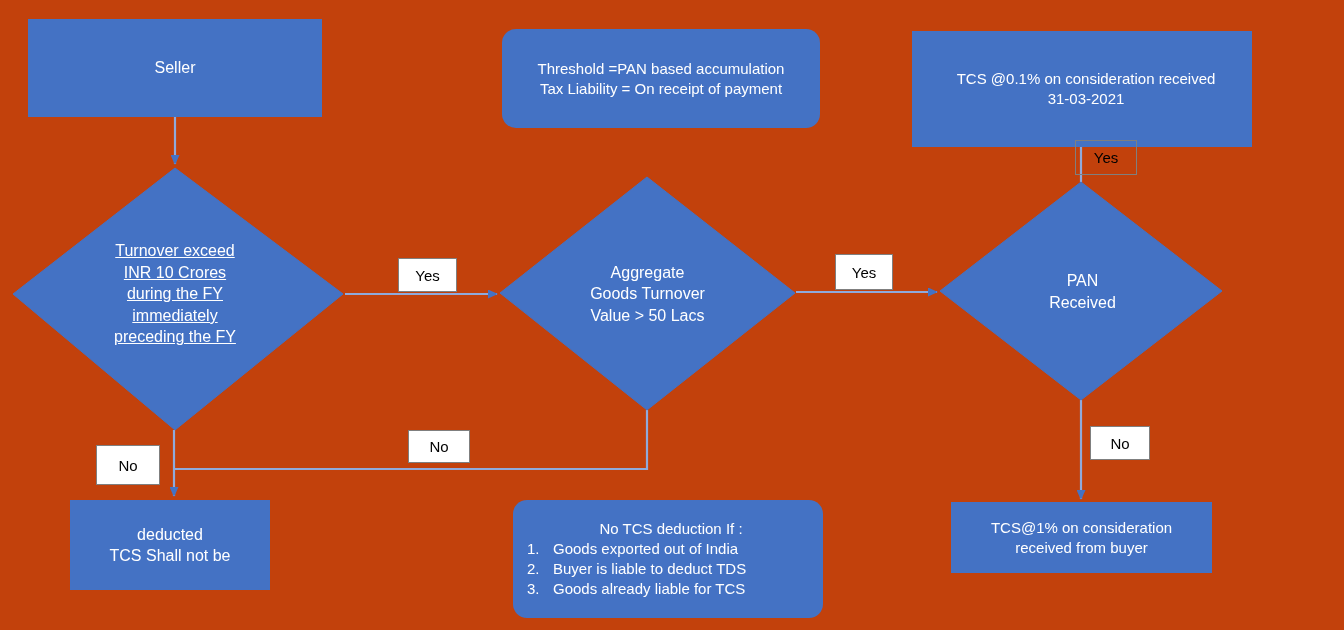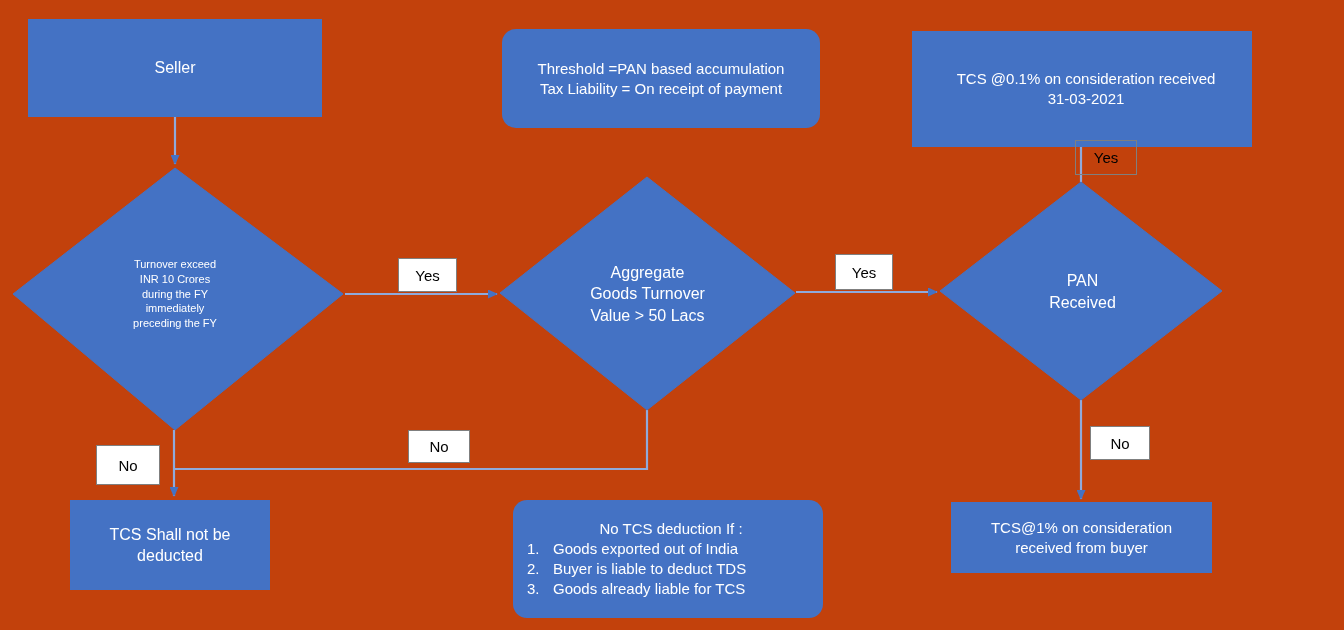--- a/index.html
+++ b/index.html
@@ -113,21 +113,21 @@
   <svg class="layer" viewBox="0 0 1344 630">
     <polygon points="175,168 343,294 175,430 13,294" fill="#4472C4" stroke="#4472C4" stroke-width="1"></polygon>
     <polygon points="647,177 795,293 647,410 500,293" fill="#4472C4" stroke="#4472C4" stroke-width="1"></polygon>
     <polygon points="1081,182 1222,291 1081,400 940,291" fill="#4472C4" stroke="#4472C4" stroke-width="1"></polygon>
   </svg>
 
   <div class="node rect" style="left:28px; top:19px; width:294px; height:98px; font-size:16px;">
     <div class="txt">Seller</div>
   </div>
 
-  <div class="diamond-label" style="left:45px; top:228px; width:260px; height:132px; font-size:11px;">
+  <div class="diamond-label" style="left:45px; top:228px; width:260px; height:132px; font-size:16px;text-decoration:underline;">
     <div>
       <div>Turnover exceed</div>
       <div>INR 10 Crores</div>
       <div>during the FY</div>
       <div>immediately</div>
       <div>preceding the FY</div>
     </div>
   </div>
 
   <div class="node rounded" style="left:502px; top:29px; width:318px; height:99px; font-size:15px;">
@@ -154,22 +154,22 @@
 
   <div class="diamond-label" style="left:995px; top:265px; width:175px; height:54px; font-size:16px;">
     <div>
       <div>PAN</div>
       <div>Received</div>
     </div>
   </div>
 
   <div class="node rect" style="left:70px; top:500px; width:200px; height:90px; font-size:16px;">
     <div class="txt">
+      <div>deducted</div>
       <div>TCS Shall not be</div>
-      <div>deducted</div>
     </div>
   </div>
 
   <div class="node rounded" style="left:513px; top:500px; width:310px; height:118px; font-size:15px;">
     <div class="list-wrap">
       <div class="list-head">No TCS deduction If :</div>
       <div class="list-row">
         <span class="list-num">1.</span>
         <span>Goods exported out of India</span>
       </div>

